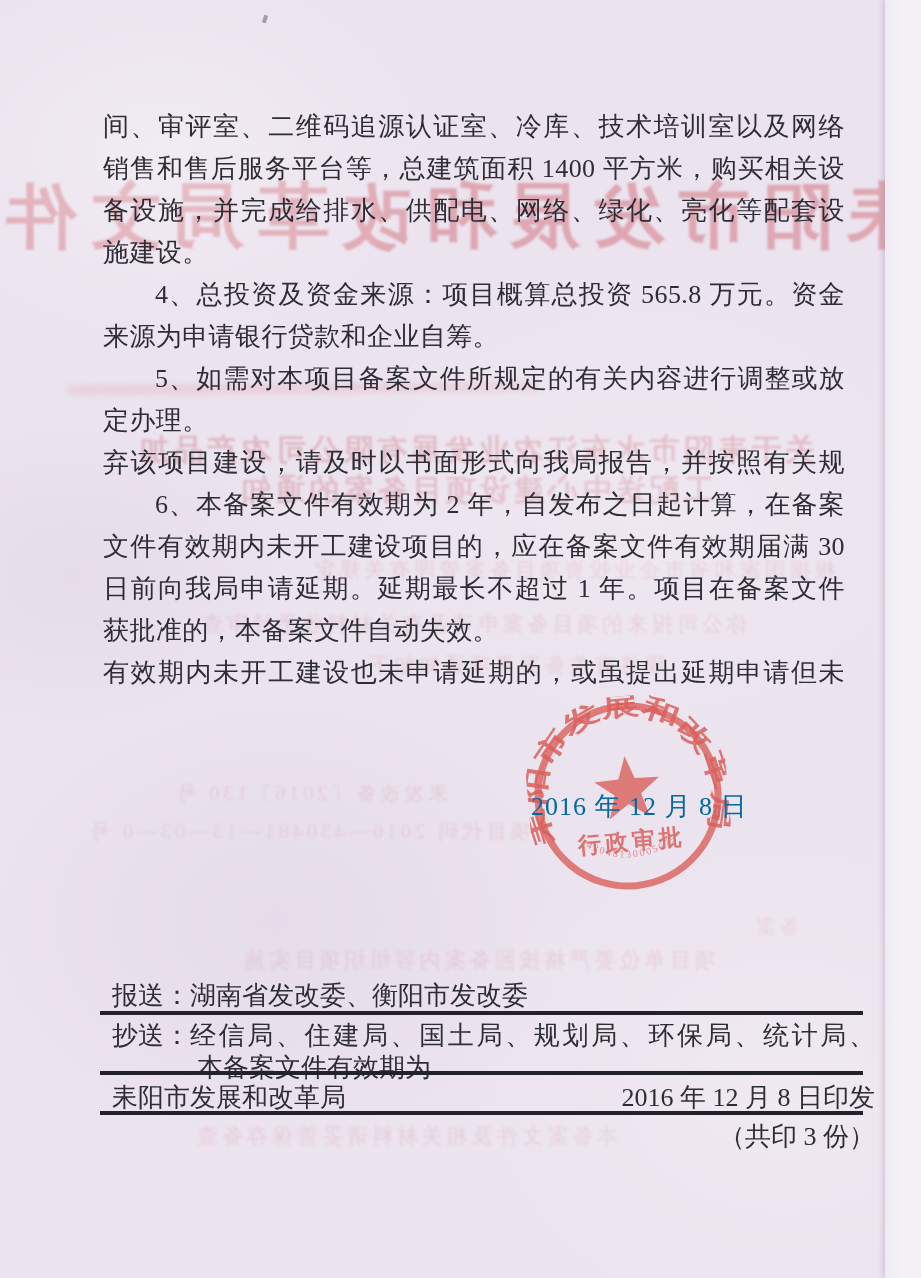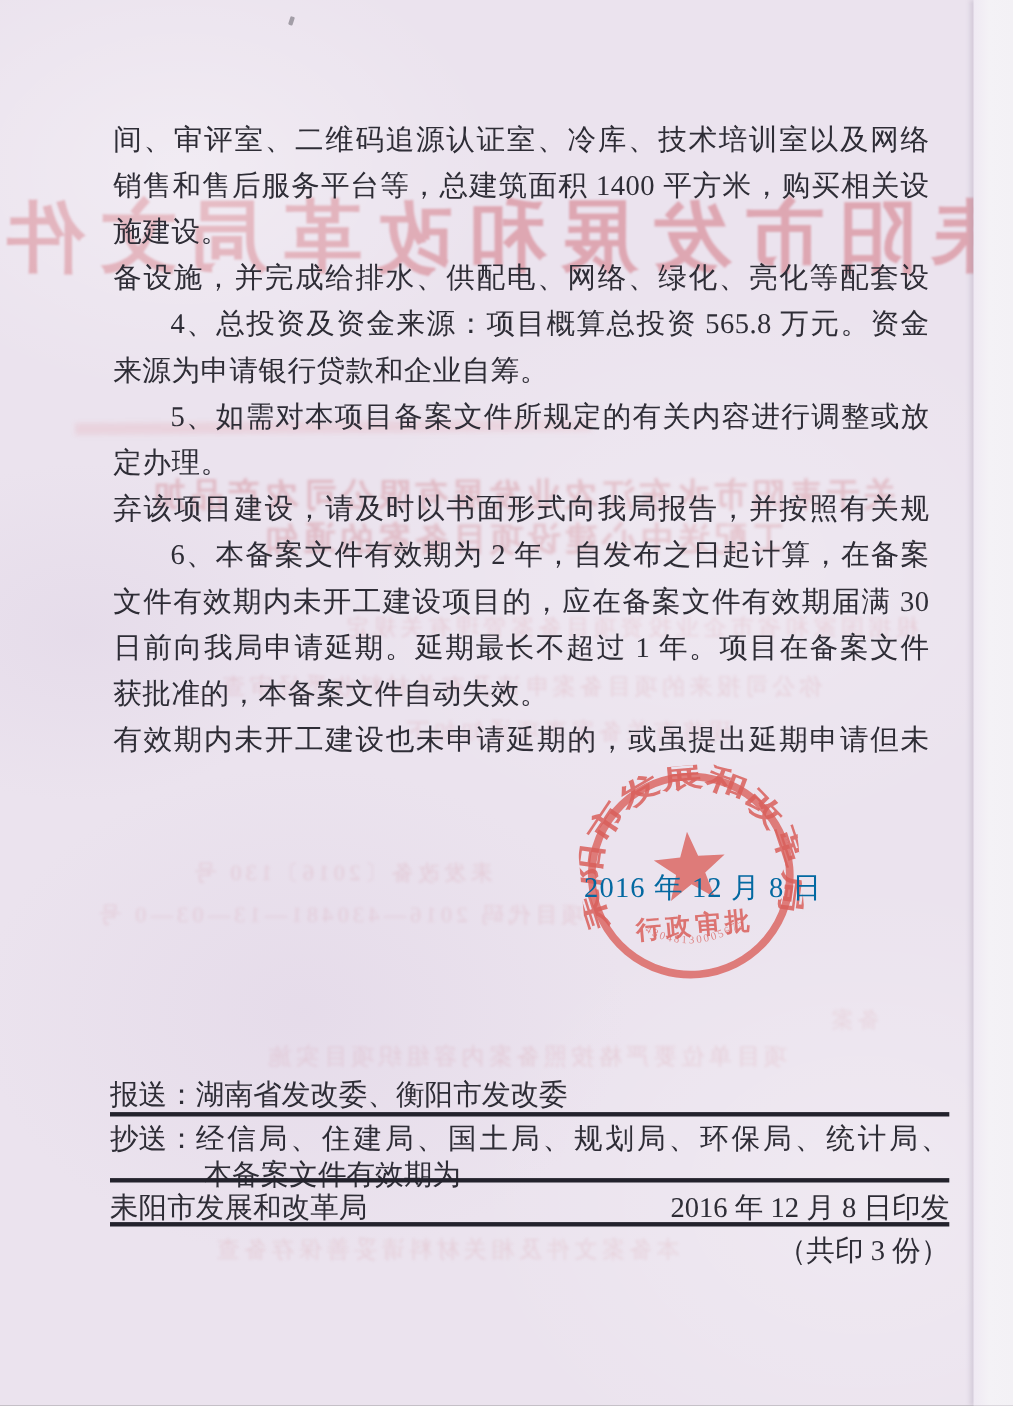--- a/index.html
+++ b/index.html
@@ -54,21 +54,21 @@
   .seal{position:absolute;left:528px;top:696px;width:200px;height:200px;
         transform:rotate(-5deg);opacity:.9;z-index:4;}
   .issue-date{
     position:absolute;left:531px;top:789px;width:200px;z-index:5;
     font-size:26px;letter-spacing:1px;color:#0369a1;white-space:nowrap;
   }
 
   
   .footer{position:absolute;left:100px;top:0;width:763px;z-index:3;
           color:#2e2d36;font-size:26px;}
-  .frow{position:absolute;left:0;width:763px;white-space:nowrap;align-items:center;}
+  .frow{position:absolute;left:12px;width:763px;white-space:nowrap;align-items:center;}
   .rule{position:absolute;left:0;width:763px;height:4px;background:#23222c;}
   .flex-row{display:flex;}
   .cc-content{flex:1;white-space:normal;text-align:justify;text-align-last:justify;}
   .label{flex:0 0 auto;}
   .row-split{display:flex;justify-content:space-between;}
   .right{text-align:right;}
 </style>
 </head>
 <body>
 
@@ -86,22 +86,22 @@
       <div class="ghost" style="top: 946px; left: 100px; width: 755px; font-size: 21px; color: rgba(199, 90, 100, 0.16); filter: blur(1.3px); letter-spacing: 4px;">项目单位要严格按照备案内容组织项目实施</div>
       <div class="ghost" style="top: 1122px; left: 95px; width: 620px; font-size: 21px; color: rgba(199, 90, 100, 0.14); filter: blur(1.3px); letter-spacing: 4px;">本备案文件及相关材料请妥善保存备查</div>
       <div class="ghost" style="top: 914px; left: 690px; width: 170px; font-size: 20px; color: rgba(199, 90, 100, 0.13); filter: blur(1.3px); letter-spacing: 4px;">备案</div>
     </div>
   <div class="streak"></div>
   <div class="speck" style="left:263px;top:15px;width:4px;height:8px;opacity:.45;transform:rotate(18deg);"></div>
 
   <div class="body-text" id="body-text">
       <div class="line fill">间、审评室、二维码追源认证室、冷库、技术培训室以及网络</div>
       <div class="line fill">销售和售后服务平台等，总建筑面积 1400 平方米，购买相关设</div>
+      <div class="line fill">备设施，并完成给排水、供配电、网络、绿化、亮化等配套设</div>
       <div class="line">施建设。</div>
-      <div class="line fill">备设施，并完成给排水、供配电、网络、绿化、亮化等配套设</div>
       <div class="line fill indent">4、总投资及资金来源：项目概算总投资 565.8 万元。资金</div>
       <div class="line">来源为申请银行贷款和企业自筹。</div>
       <div class="line fill indent">5、如需对本项目备案文件所规定的有关内容进行调整或放</div>
       <div class="line">定办理。</div>
       <div class="line fill">弃该项目建设，请及时以书面形式向我局报告，并按照有关规</div>
       <div class="line fill indent">6、本备案文件有效期为 2 年，自发布之日起计算，在备案</div>
       <div class="line fill">文件有效期内未开工建设项目的，应在备案文件有效期届满 30</div>
       <div class="line fill">日前向我局申请延期。延期最长不超过 1 年。项目在备案文件</div>
       <div class="line">获批准的，本备案文件自动失效。</div>
       <div class="line fill">有效期内未开工建设也未申请延期的，或虽提出延期申请但未</div>

